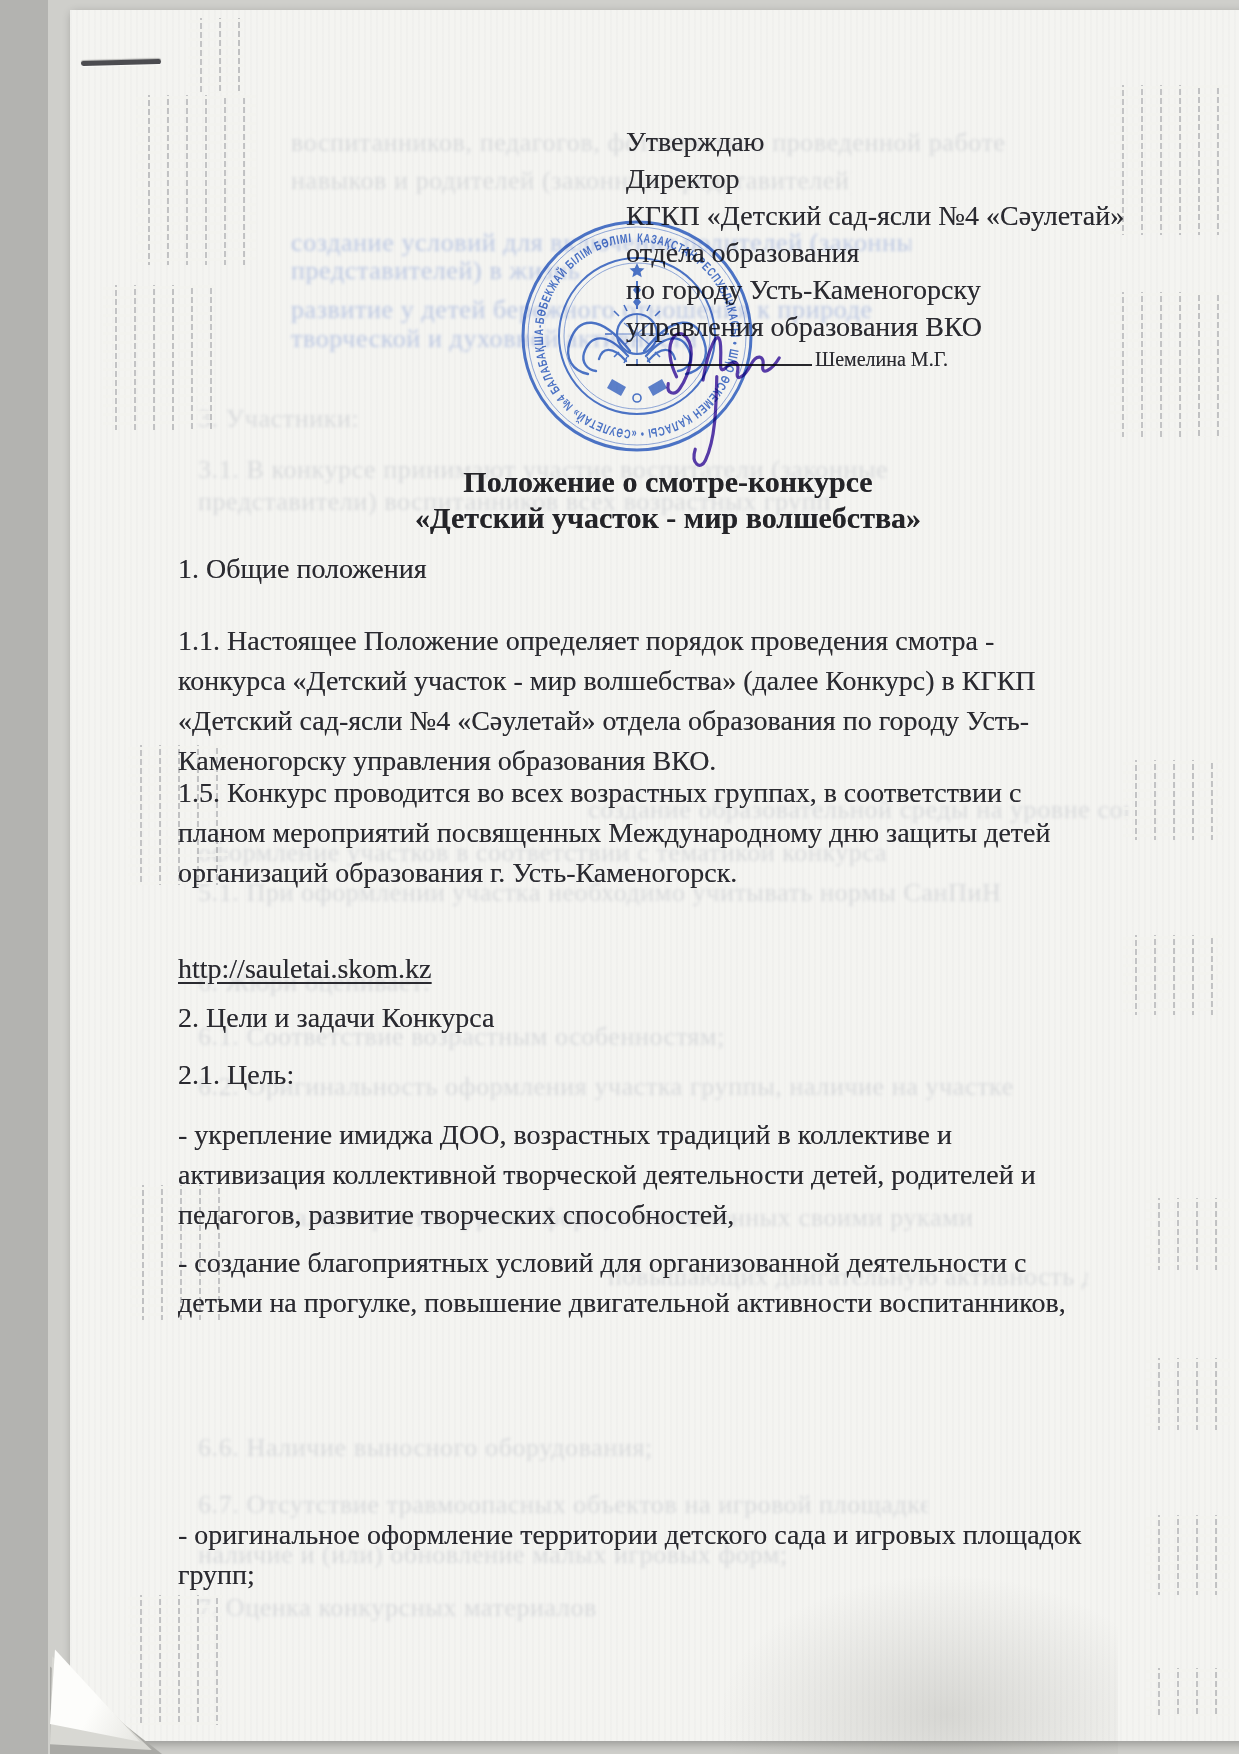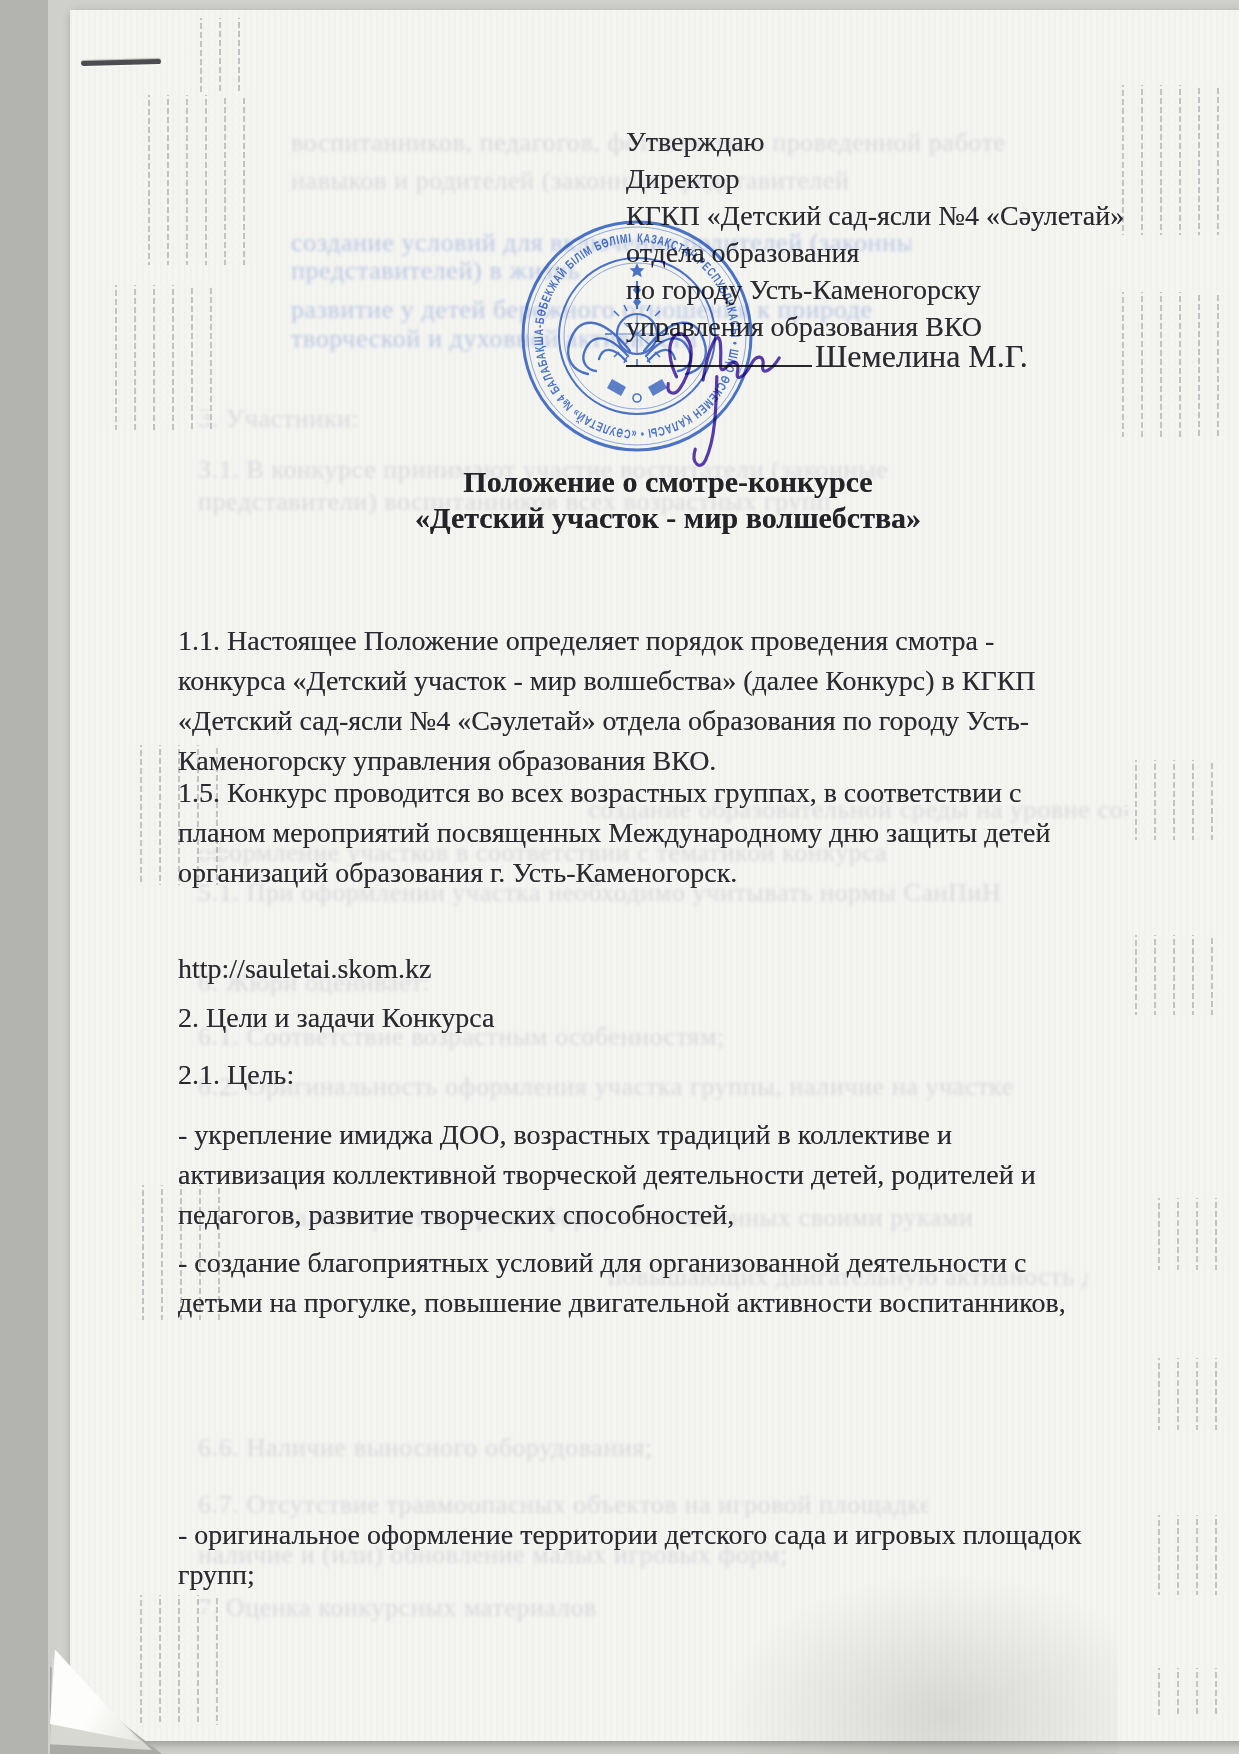--- a/index.html
+++ b/index.html
@@ -18,23 +18,23 @@
         background:repeating-linear-gradient(90deg,rgba(10,10,30,.014) 0 2px,transparent 2px 6px);}
   
   .txt{position:absolute;left:130px;width:1020px;color:var(--ink);
        font-size:28px;line-height:40px;white-space:pre-line;z-index:3;
        text-shadow:0 0 .5px rgba(42,42,48,.55);}
   .hline{position:absolute;left:578px;color:var(--ink);font-size:28px;
        line-height:32px;white-space:nowrap;z-index:3;text-shadow:0 0 .5px rgba(42,42,48,.55);}
   .title{position:absolute;left:140px;width:960px;text-align:center;
        font-weight:bold;font-size:30px;line-height:37px;color:#242428;z-index:3;
        text-shadow:0 0 .6px rgba(30,30,36,.6);}
-  .url{text-underline-offset:4px;}
+  .url{text-decoration:underline;text-underline-offset:4px;}
   .sig-row{position:absolute;left:578px;top:338px;display:flex;align-items:baseline;
-       font-size:32px;color:var(--ink);z-index:3;}
+       font-size:20px;color:var(--ink);z-index:3;}
   .sig-underline{display:inline-block;width:186px;height:26px;
        border-bottom:2.5px solid #26262b;}
   .sig-name{margin-left:3px;white-space:nowrap;text-shadow:0 0 .5px rgba(42,42,48,.55);}
   
   .ghost{position:absolute;height:32px;font-size:26px;line-height:30px;
        white-space:nowrap;overflow:hidden;letter-spacing:.6px;
        filter:blur(1.7px);z-index:1;}
   .ghost.g{color:#70788c;opacity:.20;}
   .ghost.b{color:#4a6fc9;opacity:.33;}
   
@@ -159,20 +159,21 @@
     <g transform="rotate(-6 95 60)" stroke="#5b3db2" stroke-width="3.2" fill="none" stroke-linecap="round">
       <path d="M30,62 C18,30 34,10 44,24 C52,36 44,60 32,74 C26,81 18,78 21,68"></path>
       <path d="M56,68 C64,38 76,18 77,32 C78,46 70,66 80,58 C90,50 94,54 91,64 C88,73 97,70 105,58 C112,47 120,50 117,60 C114,70 125,66 134,54"></path>
       <path d="M70,66 C66,98 62,128 50,148 C44,158 35,150 41,136"></path>
     </g>
   </svg>
 
   <div class="title" style="top:463px">Положение о смотре-конкурсе</div>
   <div class="title" style="top:499px">«Детский участок - мир волшебства»</div>
 
+  <div class="txt" style="top:549px">1. Общие положения</div>
   <div class="txt" style="top:621px">1.1. Настоящее Положение определяет порядок проведения смотра -
 конкурса «Детский участок - мир волшебства» (далее Конкурс) в КГКП
 «Детский сад-ясли №4 «Сәулетай» отдела образования по городу Усть-
 Каменогорску управления образования ВКО.</div>
   <div class="txt" style="top:773px">1.5. Конкурс проводится во всех возрастных группах, в соответствии с
 планом мероприятий посвященных Международному дню защиты детей
 организаций образования г. Усть-Каменогорск.</div>
   <div class="txt url" style="top:949px">http://sauletai.skom.kz</div>
   <div class="txt" style="top:998px">2. Цели и задачи Конкурса</div>
   <div class="txt" style="top:1055px">2.1. Цель:</div>

